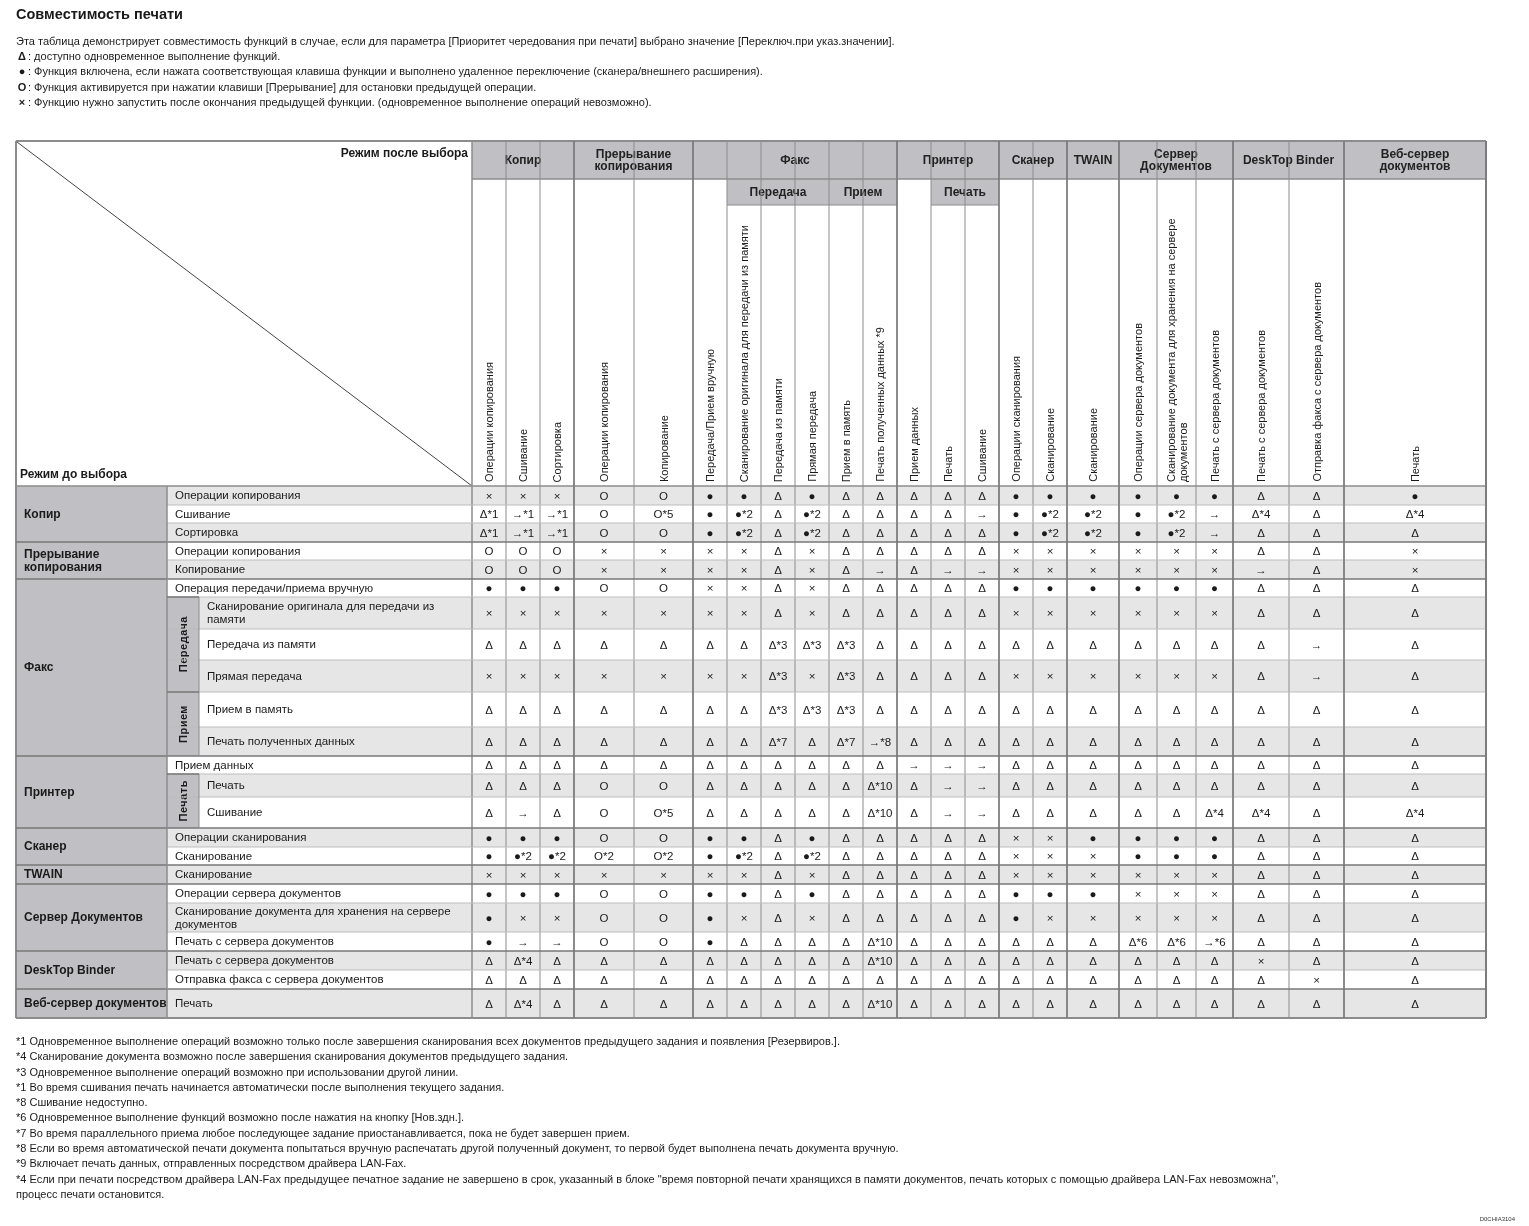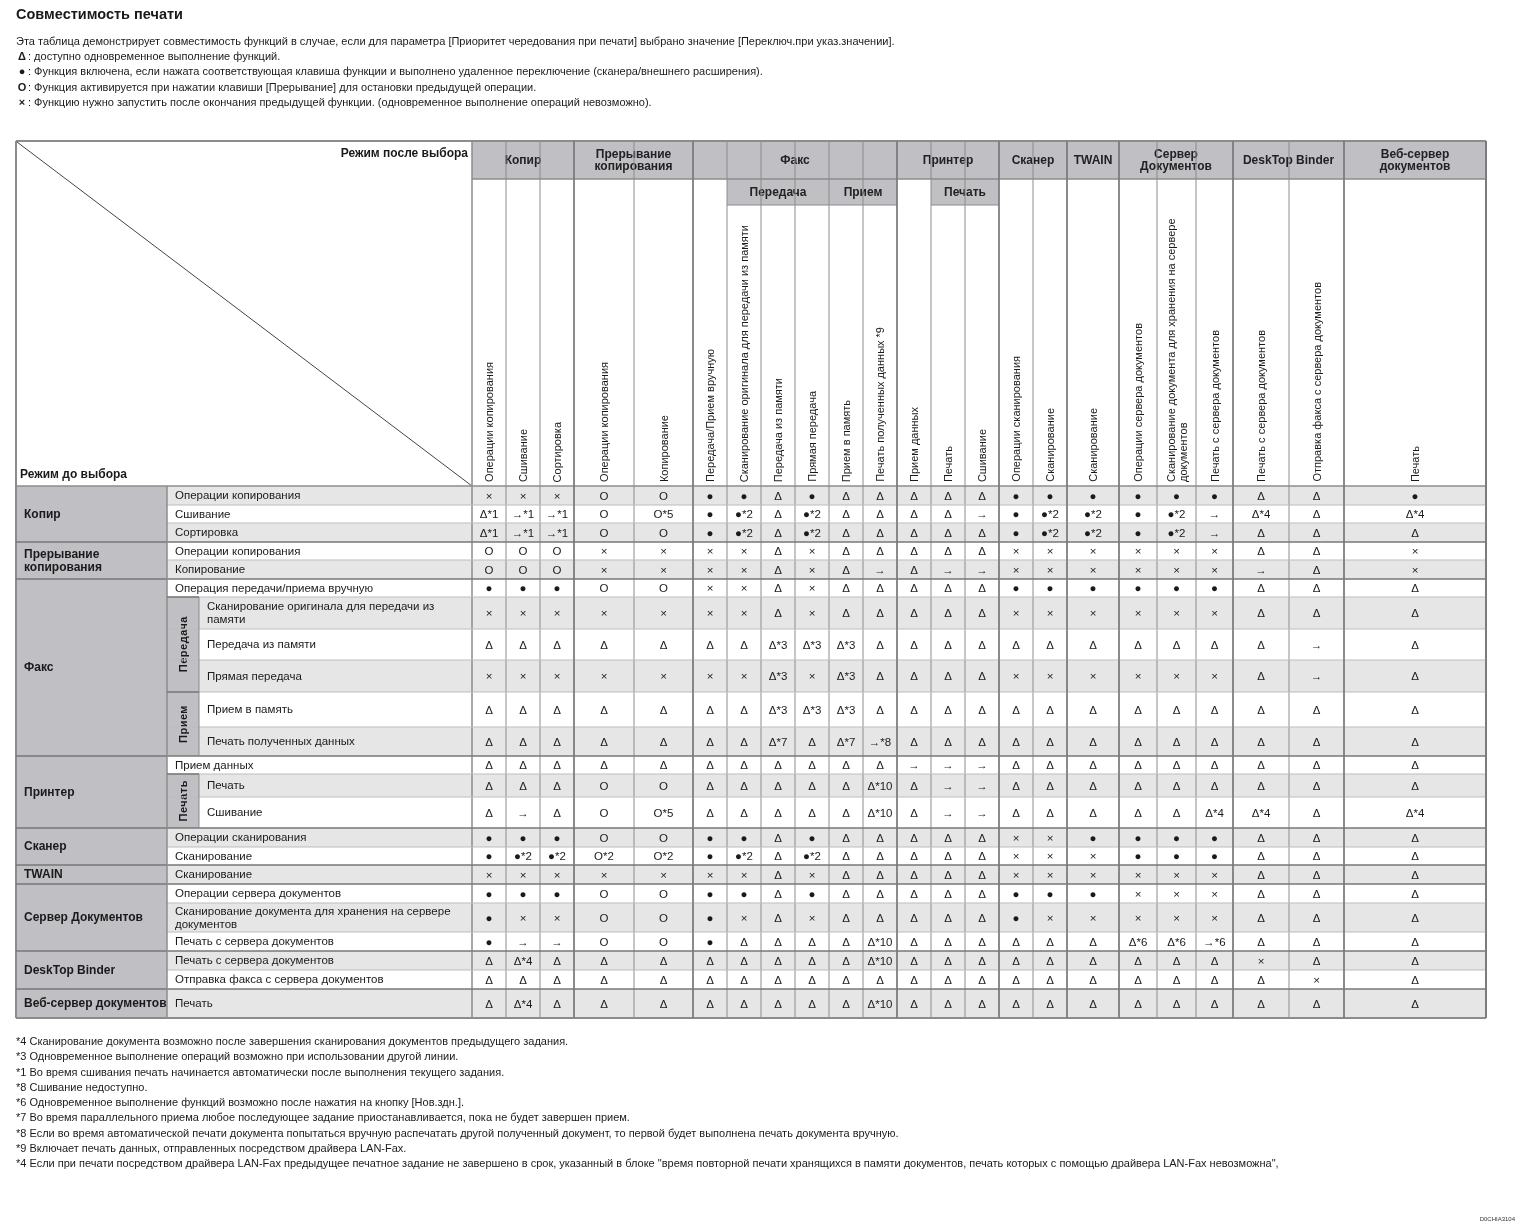--- a/index.html
+++ b/index.html
@@ -769,24 +769,26 @@
     <line x1="897" y1="141" x2="897" y2="1018" stroke="#777" stroke-width="1.5"></line>
     <line x1="999" y1="141" x2="999" y2="1018" stroke="#777" stroke-width="1.5"></line>
     <line x1="1067" y1="141" x2="1067" y2="1018" stroke="#777" stroke-width="1.5"></line>
     <line x1="1119" y1="141" x2="1119" y2="1018" stroke="#777" stroke-width="1.5"></line>
     <line x1="1233" y1="141" x2="1233" y2="1018" stroke="#777" stroke-width="1.5"></line>
     <line x1="1344" y1="141" x2="1344" y2="1018" stroke="#777" stroke-width="1.5"></line>
     <line x1="1486" y1="141" x2="1486" y2="1018" stroke="#777" stroke-width="1.5"></line>
   </svg>
 
 <div class="footnotes">
+  <div>*1 Одновременное выполнение операций возможно только после завершения сканирования всех документов предыдущего задания и появления [Резервиров.].</div>
   <div>*4 Сканирование документа возможно после завершения сканирования документов предыдущего задания.</div>
   <div>*3 Одновременное выполнение операций возможно при использовании другой линии.</div>
   <div>*1 Во время сшивания печать начинается автоматически после выполнения текущего задания.</div>
   <div>*8 Сшивание недоступно.</div>
   <div>*6 Одновременное выполнение функций возможно после нажатия на кнопку [Нов.здн.].</div>
   <div>*7 Во время параллельного приема любое последующее задание приостанавливается, пока не будет завершен прием.</div>
   <div>*8 Если во время автоматической печати документа попытаться вручную распечатать другой полученный документ, то первой будет выполнена печать документа вручную.</div>
   <div>*9 Включает печать данных, отправленных посредством драйвера LAN-Fax.</div>
   <div>*4 Если при печати посредством драйвера LAN-Fax предыдущее печатное задание не завершено в срок, указанный в блоке "время повторной печати хранящихся в памяти документов, печать которых с помощью драйвера LAN-Fax невозможна",</div>
+  <div>процесс печати остановится.</div>
 </div>
 
 <div class="code">D0CHIA3104</div>
 
 </body></html>

